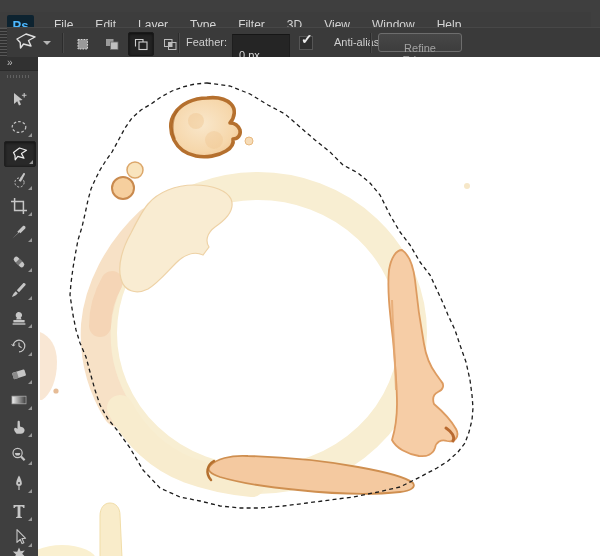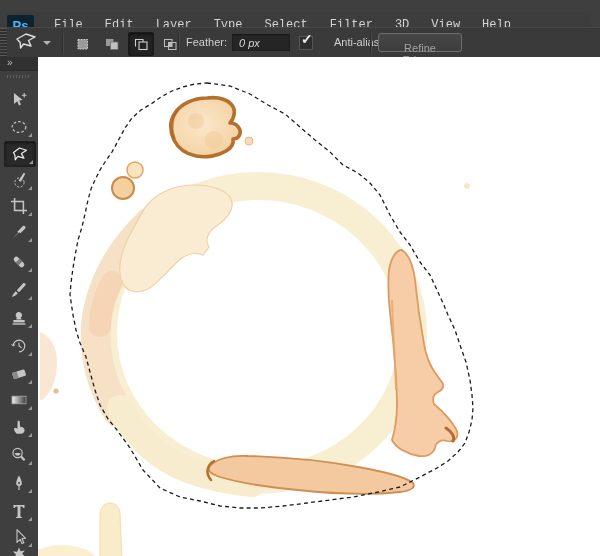--- a/index.html
+++ b/index.html
@@ -29,22 +29,22 @@
   .ob-div{position:absolute;top:5px;height:20px;width:0;
           border-left:1px solid #2c2c2c;border-right:1px solid #484848;}
   .mode-buttons{position:absolute;left:70px;top:4px;display:flex;gap:3px;}
   .mode-btn{width:24px;height:22px;display:flex;align-items:center;justify-content:center;
             border:1px solid transparent;border-radius:2px;}
   .mode-btn.active{background:#232323;border-color:#1a1a1a;
                    box-shadow:inset 0 1px 3px rgba(0,0,0,.6);}
   .feather-label{position:absolute;left:186px;top:8px;color:#cfcfcf;font-size:11px;}
   .feather-input{position:absolute;left:232px;top:6px;width:50px;height:15px;
                  background:#252525;border:1px solid #1e1e1e;border-top-color:#161616;
-                 color:#d8d8d8;font-size:11px;padding:0 0 0 6px;
-                 font-family:"Liberation Sans",sans-serif;outline:none;font-style:italic;}
+                 color:#d8d8d8;font-size:11px;padding:12px 0 0 6px;
+                 font-family:"Liberation Sans",sans-serif;outline:none;}
   .aa-check{position:absolute;left:299px;top:8px;width:12px;height:12px;
             background:#2e2e2e;border:1px solid #555;}
   .aa-check span{position:absolute;left:1px;top:-6px;color:#ececec;
                  font-size:14px;font-weight:bold;}
   .aa-label{position:absolute;left:334px;top:8px;color:#cfcfcf;font-size:11px;}
   .refine{position:absolute;left:378px;top:5px;width:84px;height:19px;
           background:linear-gradient(#474747,#3d3d3d);border:1px solid #6d6d6d;
           border-radius:3px;color:#a2a2a2;font-size:11px;
           font-family:"Liberation Sans",sans-serif;padding:8px;}
 
@@ -68,29 +68,29 @@
           background:#ffffff;overflow:hidden;}
   .canvas svg{display:block;width:562px;height:499px;}
 </style>
 </head>
 <body>
 
 <div id="app">
 
   <div class="menubar">
     <div class="ps-logo">Ps</div>
-    <nav id="menu-items" style="display: flex; font-family: Liberation Mono, monospace;">
+    <nav id="menu-items" style="display: flex;">
         <div class="mn"><u>F</u>ile</div>
         <div class="mn"><u>E</u>dit</div>
         <div class="mn"><u>L</u>ayer</div>
         <div class="mn">T<u>y</u>pe</div>
-        <div class="mn"><u>S</u>elect</div>
         <div class="mn">Fil<u>t</u>er</div>
         <div class="mn">3<u>D</u></div>
         <div class="mn"><u>V</u>iew</div>
+        <div class="mn"><u>W</u>indow</div>
         <div class="mn"><u>H</u>elp</div>
       </nav>
   </div>
 
   <div class="optionsbar">
     <div class="ob-grip"></div>
     <div class="tool-preset" title="Polygonal Lasso">
       <span>
         <svg width="24" height="20" viewBox="0 0 24 20">
             <path d="M3 8 L12 3 L21 6 L14.5 9.5 L17 15 L9.5 13 L6.5 17 L6.2 11.5 Z" fill="none" stroke="#e0e0e0" stroke-width="1.4" stroke-linejoin="round"></path>

